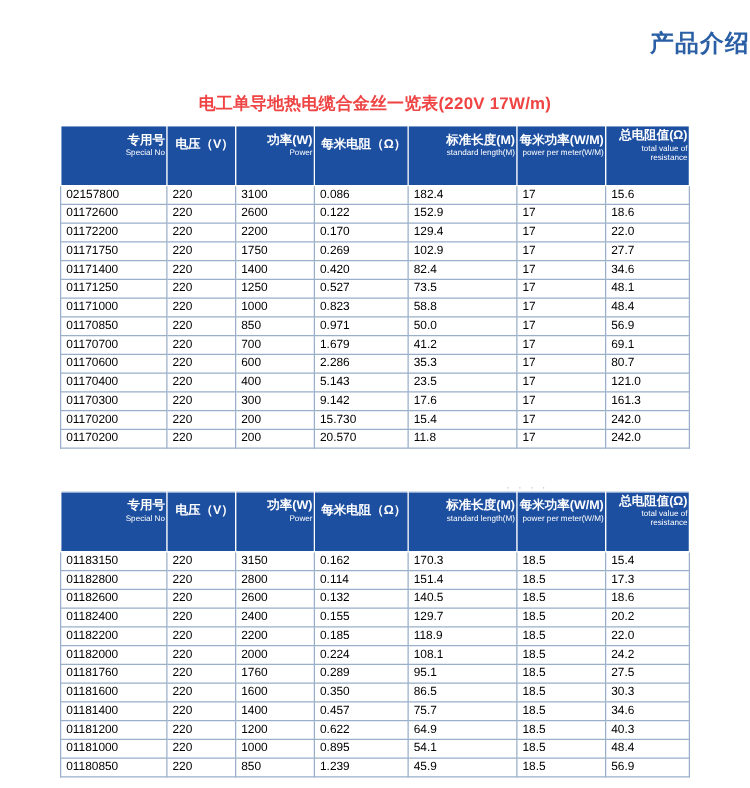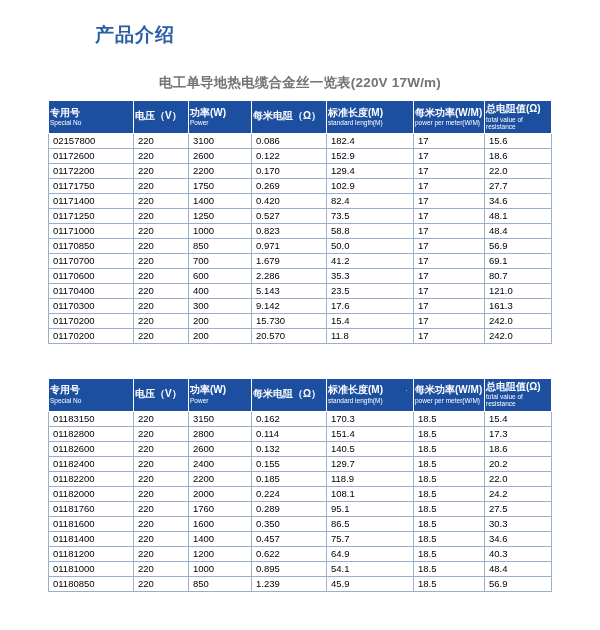--- a/index.html
+++ b/index.html
@@ -14,47 +14,48 @@
     color: #000;
     overflow: hidden;
     position: relative;
   }
   .page-title {
     color: #2a5fa5;
     font-size: 19px;
     font-weight: bold;
     letter-spacing: 1px;
     margin: 22px 0 0 95px;
+    text-align: right;
   }
   .section {
     margin-top: 26px;
   }
   .section-title {
-    color: #737373;
+    color: #ef4444;
     font-size: 13.5px;
     font-weight: bold;
     text-align: center;
     margin: 0 0 8px 0;
     letter-spacing: 0.2px;
   }
   table.spec {
     border-collapse: collapse;
     margin: 0 auto;
     width: 460px;
     table-layout: fixed;
   }
   table.spec thead th {
     background: #1d4fa0;
     color: #ffffff;
     border: 1px solid #ffffff;
-    padding: 2px 1px 3px 1px;
+    padding: 2px 1px 18px 1px;
     font-size: 10px;
     font-weight: bold;
     line-height: 1.15;
-    text-align: left;
+    text-align: right;
     vertical-align: middle;
   }
   table.spec thead th .sub {
     display: block;
     font-size: 6.5px;
     font-weight: normal;
     letter-spacing: 0;
     line-height: 1.1;
     margin-top: 1px;
   }

